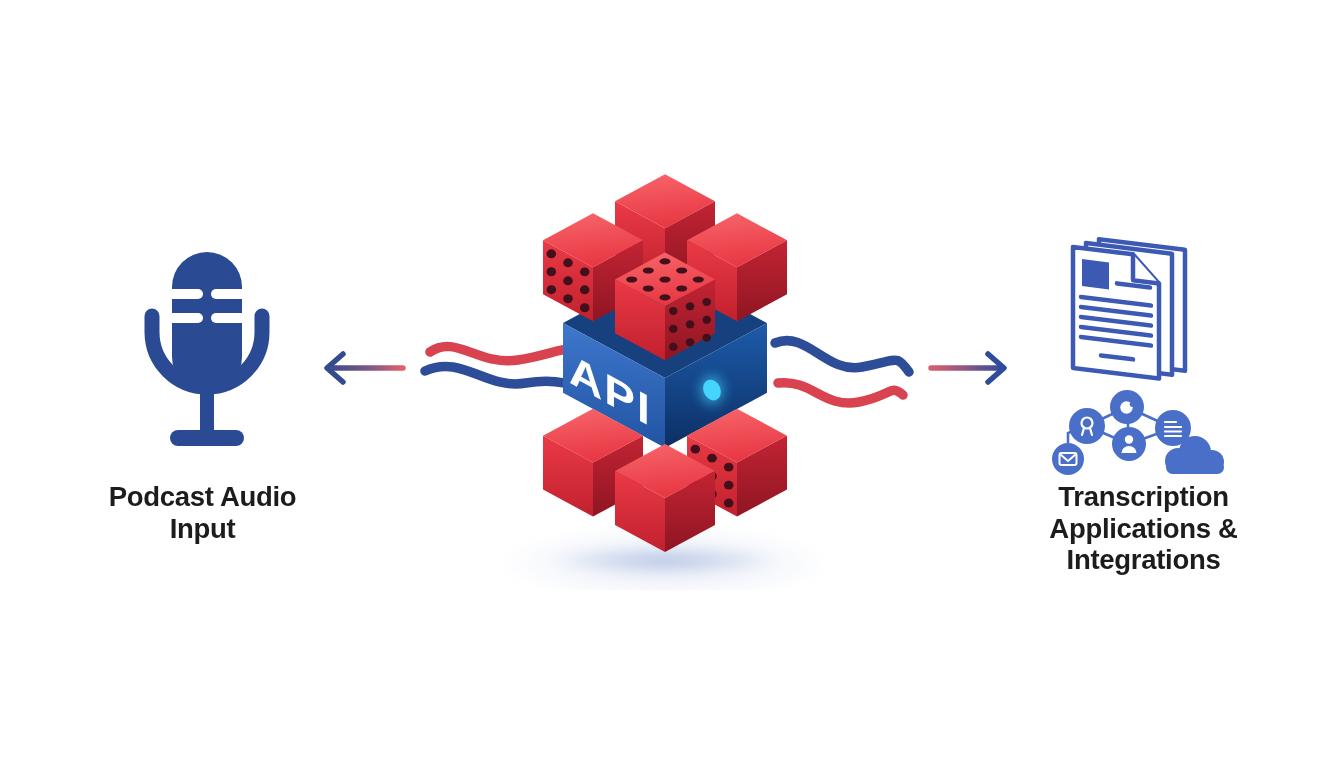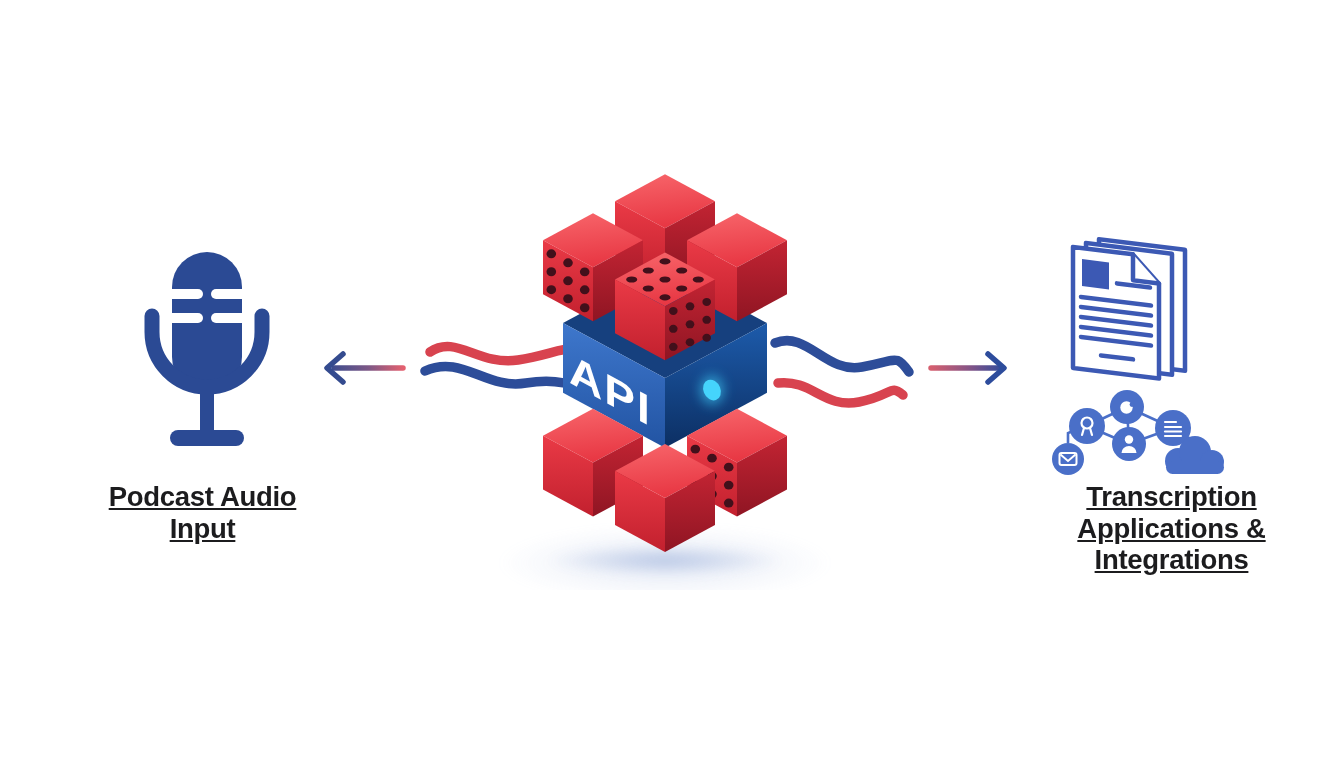--- a/index.html
+++ b/index.html
@@ -1,20 +1,20 @@
 <!DOCTYPE html>
 <html><head>
 <meta charset="utf-8">
 <style>
   html,body{margin:0;padding:0;background:#ffffff;}
   .frame{position:relative;width:1344px;height:768px;background:#ffffff;overflow:hidden;
          font-family:"Liberation Sans",sans-serif;}
   .abs{position:absolute;}
   .caption{position:absolute;text-align:center;color:#1c1c1e;font-size:27.5px;line-height:31.5px;
-           font-weight:600;letter-spacing:-0.3px;white-space:pre-line;text-decoration:underline;}
+           font-weight:600;letter-spacing:-0.3px;white-space:pre-line;}
 </style>
 </head>
 <body>
 
 <div class="frame">
 
   <svg class="abs" style="left:140px;top:240px;" width="130" height="220" viewBox="0 0 130 220">
     <g fill="#2b4a94">
       <rect x="32" y="12" width="70" height="140" rx="35"></rect>
 
@@ -257,17 +257,17 @@
       </g>
       <g fill="#4a6fc8">
         <circle cx="138" cy="78" r="13"></circle>
         <circle cx="155" cy="69" r="16"></circle>
         <circle cx="172" cy="79" r="12"></circle>
         <rect x="126" y="78" width="58" height="13" rx="6.5"></rect>
       </g>
     </g>
   </svg>
 
-  <div class="caption" style="left:1019px;top:481px;width:305px;">Transcription
+  <div class="caption" style="left:991px;top:481px;width:305px;">Transcription
 Applications &amp;
 Integrations</div>
 
 </div>
 
 </body></html>

